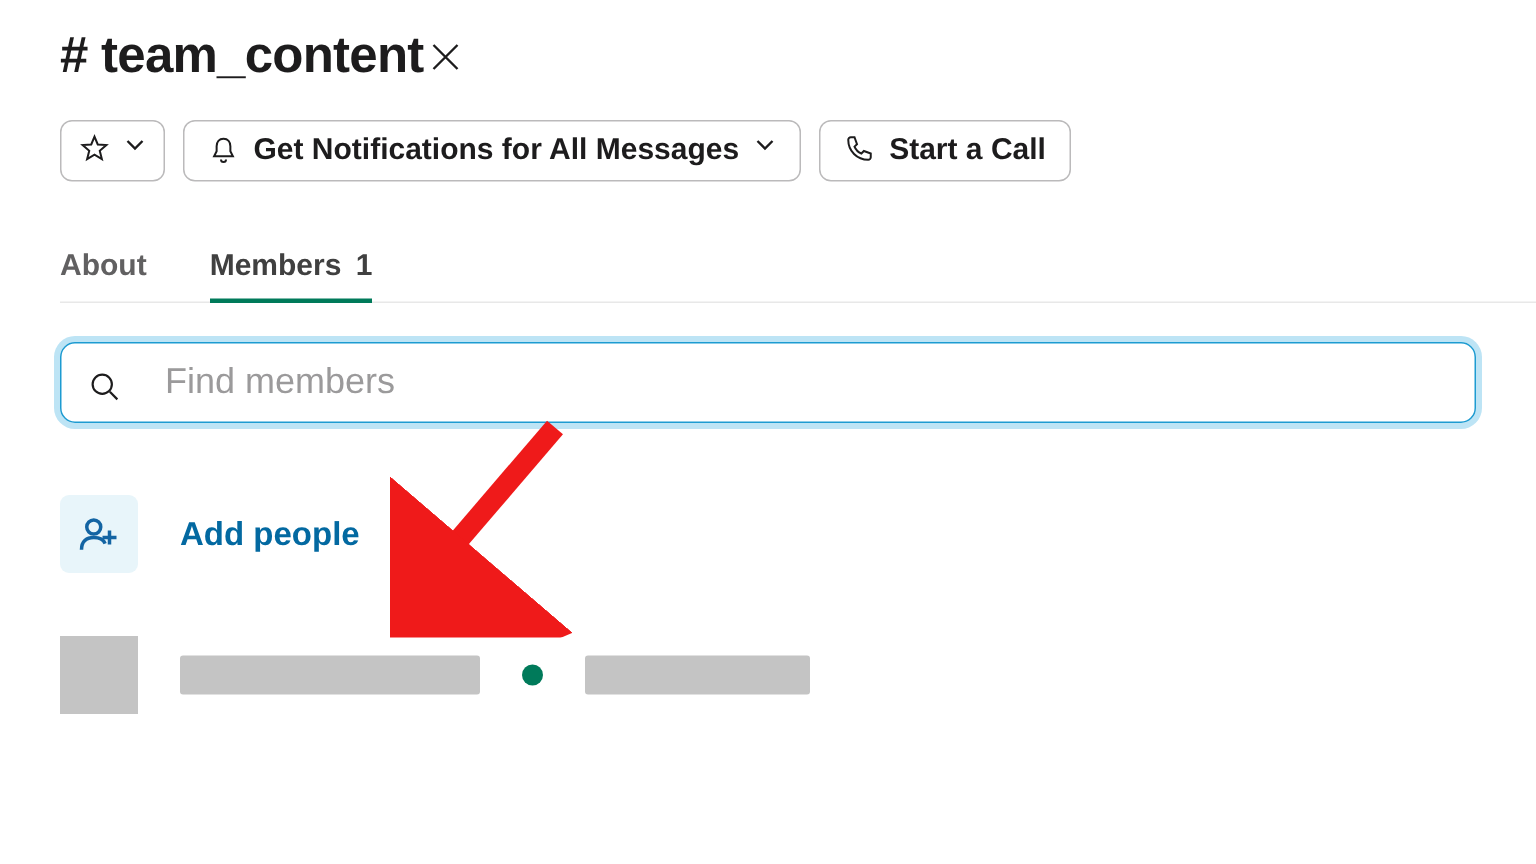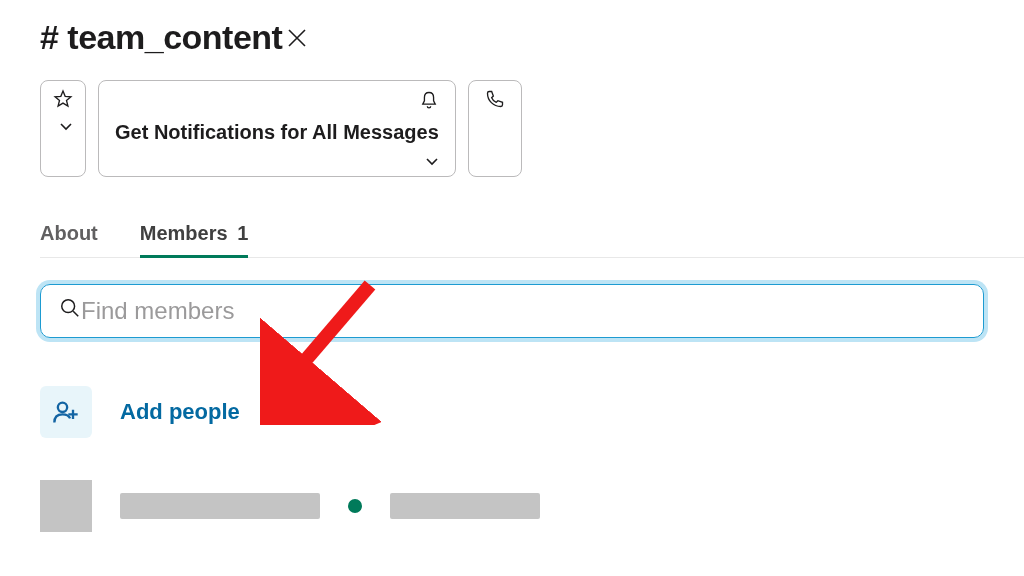--- a/index.html
+++ b/index.html
@@ -33,31 +33,30 @@
       padding: 4px;
       margin-top: 4px;
     }
     .toolbar {
       display: flex;
       gap: 12px;
       margin-top: 22px;
     }
     .pill {
       display: inline-flex;
-      align-items: flex-end;
+      align-items: flex-start;
       gap: 10px;
       border: 1px solid #bbbabb;
       border-radius: 8px;
       padding: 8px 16px;
       font-size: 20px;
       font-weight: 700;
       color: #1d1c1d;
       cursor: pointer;
       background: #fff;
-      flex-direction: column;
     }
     .pill.small {
       padding: 8px 12px;
     }
     .icon-stroke {
       stroke: #1d1c1d;
       fill: none;
       stroke-width: 1.6;
     }
     .tabs {
@@ -88,23 +87,23 @@
       bottom: -1px;
       height: 3px;
       background: #007a5a;
     }
     .search-wrap {
       margin-top: 26px;
       border: 1px solid #1d9bd1;
       border-radius: 10px;
       box-shadow: 0 0 0 4px #bde4f5;
       display: flex;
-      align-items: flex-start;
+      align-items: flex-end;
       padding: 12px 18px;
-      gap: 0;
+      gap: 29px;
     }
     .search-input {
       border: none;
       outline: none;
       font-size: 24px;
       color: #1d1c1d;
       flex: 1;
       background: transparent;
     }
     .search-input::placeholder {
@@ -195,20 +194,21 @@
         </svg>
       <span>Get Notifications for All Messages</span>
       <svg width="14" height="14" viewBox="0 0 14 14">
           <path class="icon-stroke" stroke-width="2" d="M2 5 L7 10 L12 5"></path>
         </svg>
     </div>
     <div class="pill">
       <svg width="20" height="20" viewBox="0 0 24 24">
           <path class="icon-stroke" d="M5 3 C4 3 3 4 3 5 C3 14 10 21 19 21 C20 21 21 20 21 19 L21 16 L15.5 14 L13.5 16 C11 15 9 13 8 10.5 L10 8.5 L8 3 Z"></path>
         </svg>
+      <span>Start a Call</span>
     </div>
   </div>
 
   <div class="tabs">
     <div class="tab">About</div>
     <div class="tab active">
       <span>Members</span>
       <span style="margin-left:4px;">1</span>
     </div>
   </div>

